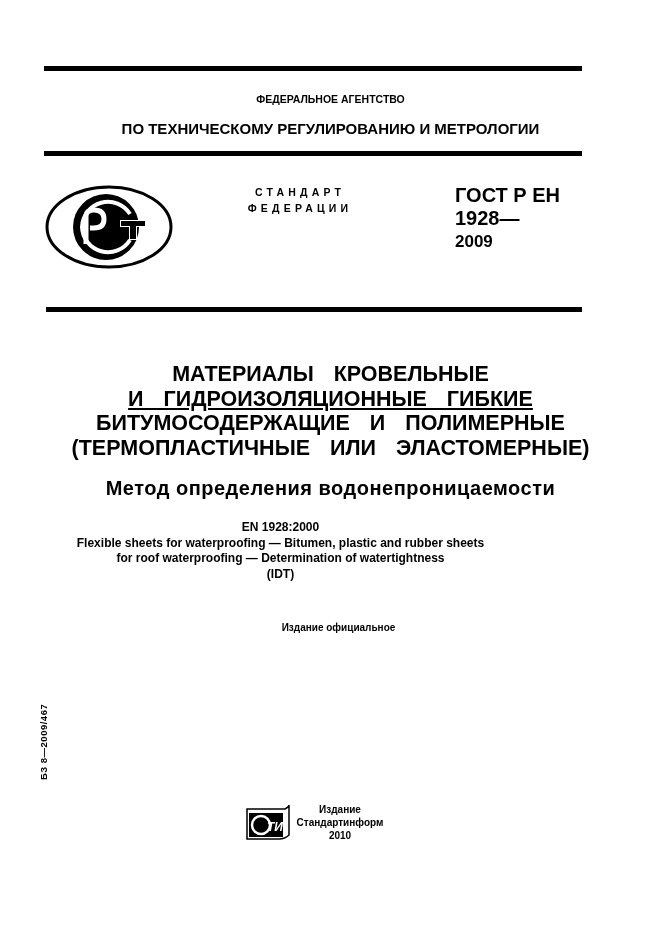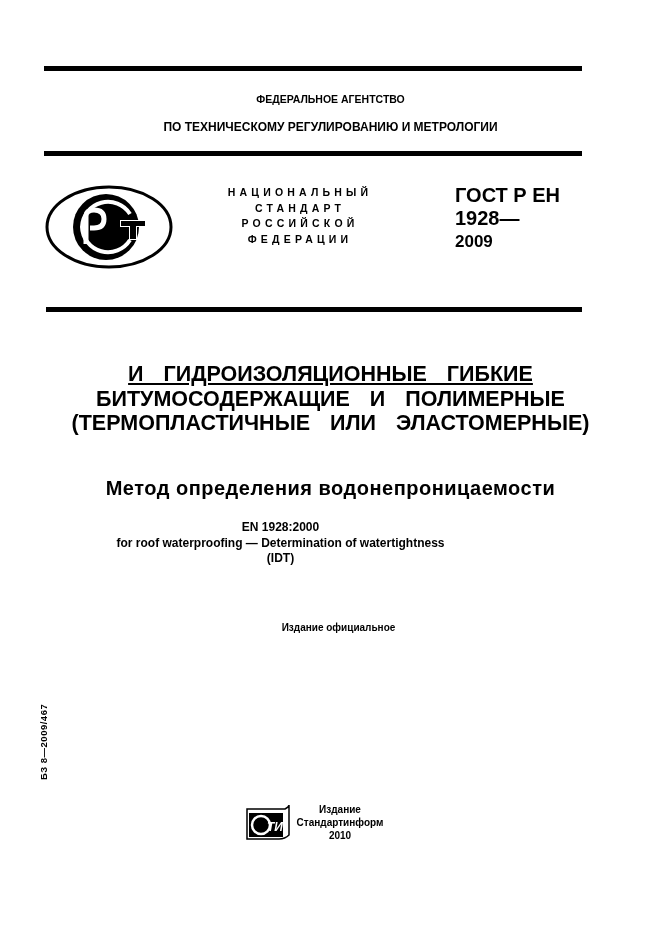--- a/index.html
+++ b/index.html
@@ -4,21 +4,21 @@
   <style>
     html, body { margin: 0; padding: 0; background: #ffffff; }
     body { width: 661px; height: 936px; position: relative; overflow: hidden;
            font-family: "Liberation Sans", sans-serif; color: #000; }
     .abs { position: absolute; }
     .rule { position: absolute; background: #000; height: 5px; }
     .center { text-align: center; }
     .bold { font-weight: bold; }
 
     .agency1 { left: 0; width: 661px; top: 93px; font-size: 10.5px; }
-    .agency2 { left: 0; width: 661px; top: 120px; font-size: 12px; }
+    .agency2 { left: 0; width: 661px; top: 120px; font-size: 15px; }
 
     .logo { left: 44px; top: 184px; width: 130px; height: 86px; }
 
     .ns { left: 195px; width: 210px; top: 185px; font-size: 10.5px; letter-spacing: 4.2px; line-height: 15.5px; }
     .gost { left: 455px; top: 184px; font-size: 20px; line-height: 23px; }
     .gost .y { font-size: 17px; }
 
     .title { left: 0; width: 661px; top: 362px; font-size: 21.5px; line-height: 24.5px; word-spacing: 4px; }
     .subtitle { left: 0; width: 661px; top: 477px; font-size: 20px; letter-spacing: 0.5px; }
 
@@ -48,44 +48,44 @@
     <path d="M86 30 A26 26 0 0 0 38 43 A26 26 0 0 0 86 56" fill="none" stroke="#fff" stroke-width="4"></path>
     <path d="M42 60 L42 32 Q42 26 50 26 Q60 26 60 35 Q60 44 50 44 L46 44" fill="none" stroke="#fff" stroke-width="5"></path>
     <rect x="76" y="36" width="26" height="7" fill="#fff"></rect>
     <rect x="85" y="36" width="8" height="20" fill="#fff"></rect>
     <rect x="77" y="37" width="24" height="5" fill="#000"></rect>
     <rect x="86" y="37" width="6" height="18" fill="#000"></rect>
   </svg>
 </div>
 
 <div class="abs center bold ns">
-  <div>НАЦИОНАЛЬНЫЙ</div>
   <div>СТАНДАРТ</div>
-  <div>РОССИЙСКОЙ</div>
   <div>ФЕДЕРАЦИИ</div>
 </div>
 
 <div class="abs bold gost">
   <div>ГОСТ Р ЕН</div>
   <div>1928—</div>
   <div class="y">2009</div>
 </div>
 
 <div class="rule" style="left:46px; top:307px; width:536px;"></div>
 
 <div class="abs center bold title">
+  <div style="white-space:pre;">МАТЕРИАЛЫ  КРОВЕЛЬНЫЕ</div>
   <div style="white-space:pre;text-decoration:underline;">И  ГИДРОИЗОЛЯЦИОННЫЕ  ГИБКИЕ</div>
   <div style="white-space:pre;">БИТУМОСОДЕРЖАЩИЕ  И  ПОЛИМЕРНЫЕ</div>
   <div style="white-space:pre;">(ТЕРМОПЛАСТИЧНЫЕ  ИЛИ  ЭЛАСТОМЕРНЫЕ)</div>
 </div>
 
 <div class="abs center bold subtitle">Метод определения водонепроницаемости</div>
 
 <div class="abs center bold en">
   <div>EN 1928:2000</div>
+  <div>Flexible sheets for waterproofing — Bitumen, plastic and rubber sheets</div>
   <div>for roof waterproofing — Determination of watertightness</div>
   <div>(IDT)</div>
 </div>
 
 <div class="abs center bold official">Издание официальное</div>
 
 <div class="abs bold side">БЗ 8—2009/467</div>
 
 <div class="abs pub-logo">
   <svg width="46" height="36" viewBox="0 0 46 36">

